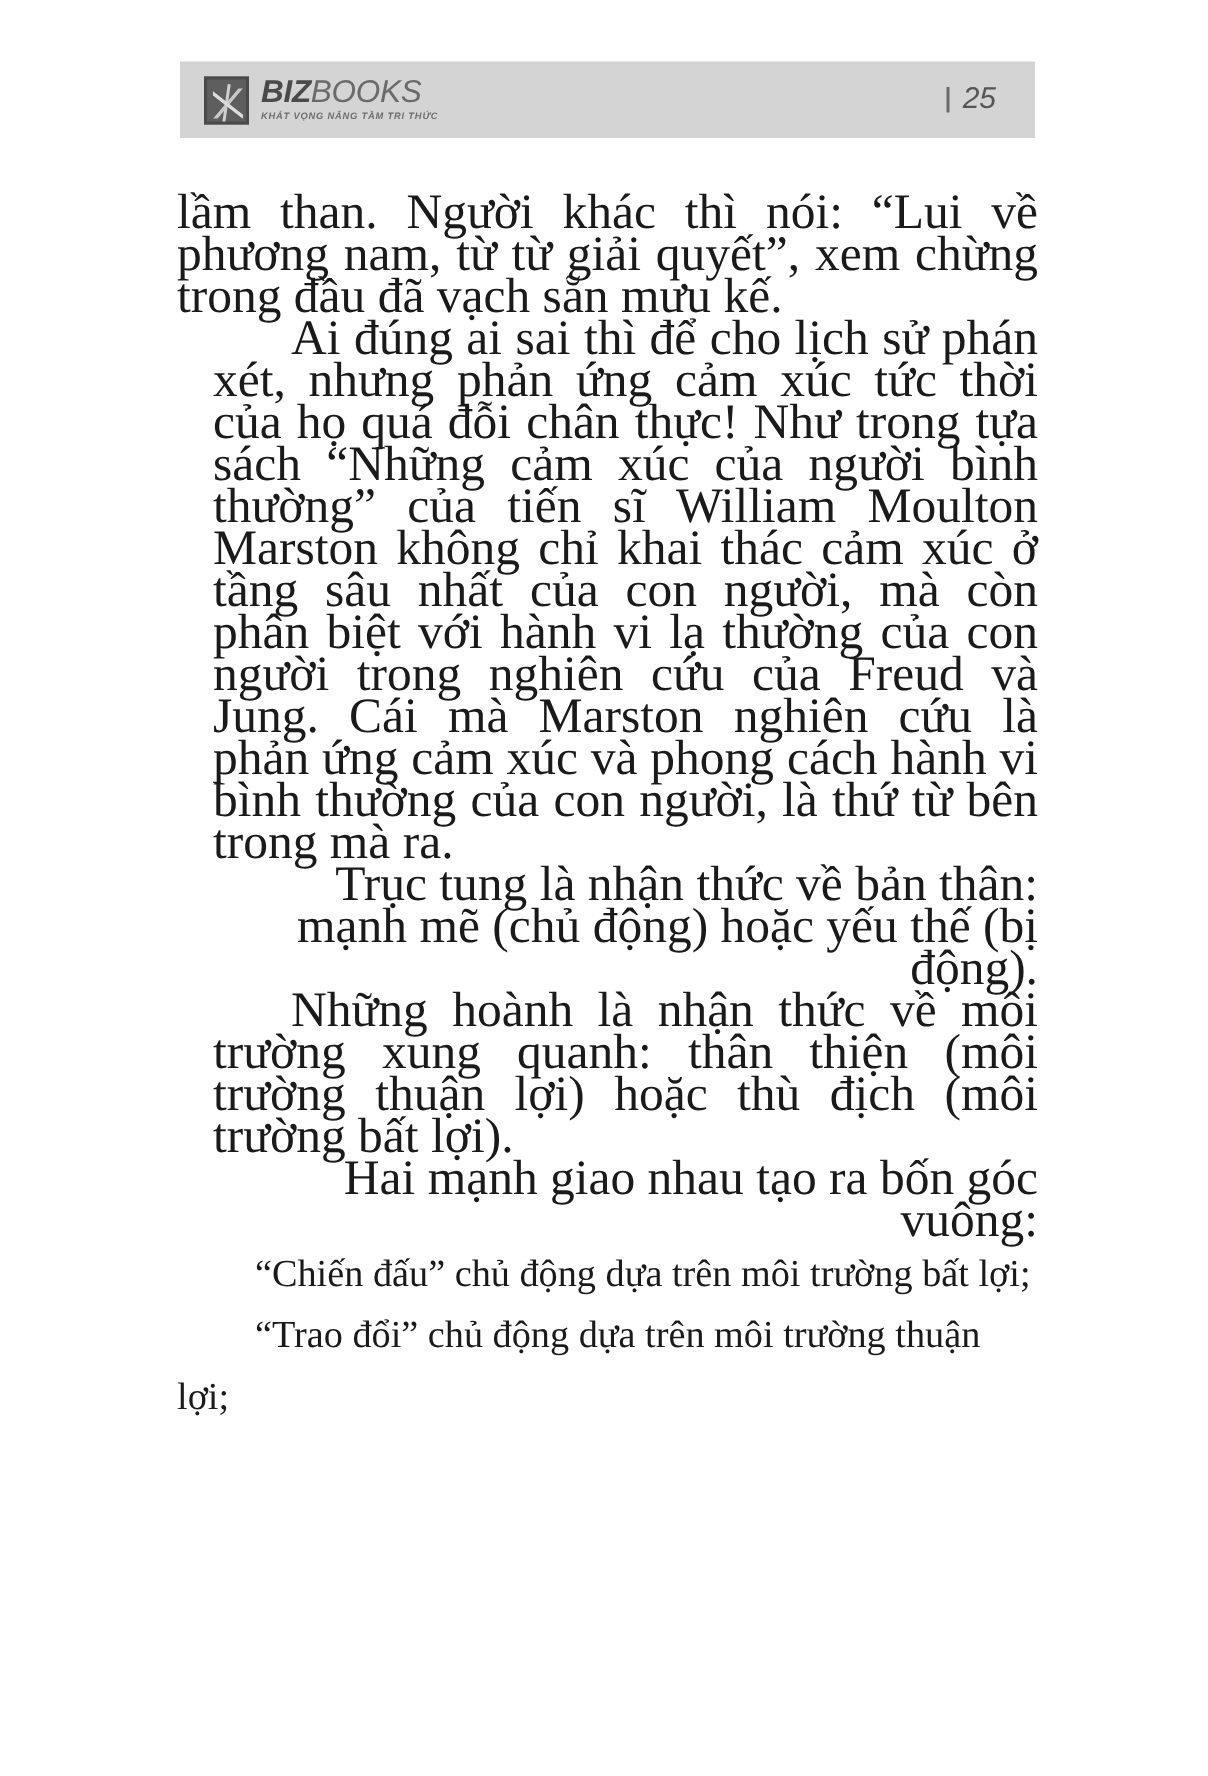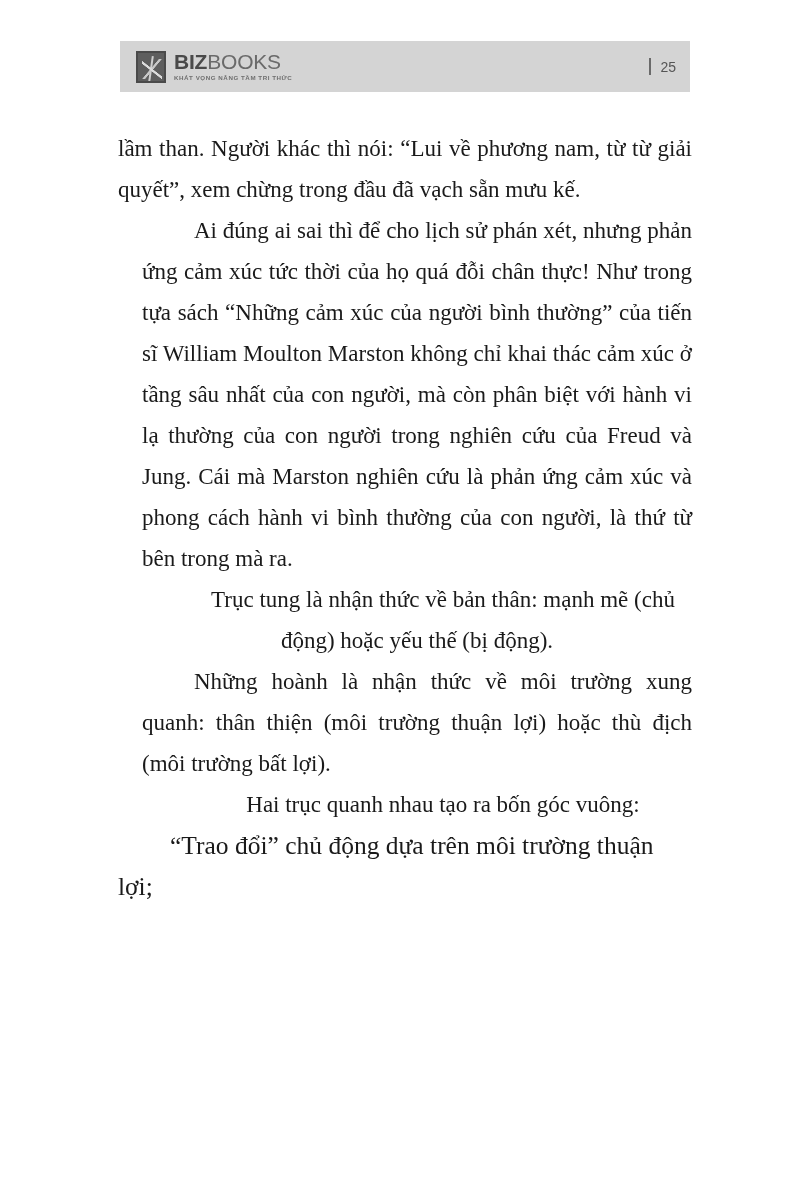--- a/index.html
+++ b/index.html
@@ -26,20 +26,21 @@
   .header-band {
     position: absolute;
     left: 120px;
     top: 41px;
     width: 570px;
     height: 51px;
     background: #d4d4d4;
     display: flex;
     align-items: center;
     justify-content: space-between;
+    font-style: italic;
   }
 
   .logo-block {
     display: flex;
     align-items: center;
     margin-left: 16px;
   }
 
   .logo-mark {
     width: 30px;
@@ -100,55 +101,55 @@
     font-weight: 700;
     letter-spacing: 0.55px;
     color: #6e6e6e;
     margin-top: 3px;
     white-space: nowrap;
   }
 
   .page-folio {
     display: flex;
     align-items: center;
-    margin-right: 14px;
+    margin-right: 26px;
     font-family: "Liberation Sans", "DejaVu Sans", sans-serif;
-    font-size: 14px;
+    font-size: 20px;
     color: #555555;
   }
   .folio-rule {
     display: inline-block;
     width: 2px;
     height: 17px;
     background: #6a6a6a;
     margin-right: 9px;
   }
 
   
   .body-col {
     position: absolute;
     left: 118px;
     top: 128px;
     width: 574px;
   }
 
   p.para {
     margin: 0;
-    font-size: 23px;
-    line-height: 41px;
+    font-size: 33px;
+    line-height: 28px;
     text-align: justify;
     text-justify: inter-word;
     hyphens: none;
   }
   p.para.indent {
     text-indent: 52px;
     margin-left: 24px;
   }
   p.para.last-left {
-    text-align: center;
+    text-align: right;
   }
   .list-line {
     margin: 0;
     font-size: 25.5px;
     line-height: 41px;
     text-align: left;
     text-indent: 52px;
   }
 </style>
 </head>
@@ -177,19 +178,20 @@
 
     <p class="para">lầm than. Người khác thì nói: “Lui về phương nam, từ từ giải quyết”, xem chừng trong đầu đã vạch sẵn mưu kế.</p>
 
     <p class="para indent">Ai đúng ai sai thì để cho lịch sử phán xét, nhưng phản ứng cảm xúc tức thời của họ quá đỗi chân thực! Như trong tựa sách “Những cảm xúc của người bình thường” của tiến sĩ William Moulton Marston không chỉ khai thác cảm xúc ở tầng sâu nhất của con người, mà còn phân biệt với hành vi lạ thường của con người trong nghiên cứu của Freud và Jung. Cái mà Marston nghiên cứu là phản ứng cảm xúc và phong cách hành vi bình thường của con người, là thứ từ bên trong mà ra.</p>
 
 
     <p class="para indent last-left">Trục tung là nhận thức về bản thân: mạnh mẽ (chủ động) hoặc yếu thế (bị động).</p>
 
     <p class="para indent">Những hoành là nhận thức về môi trường xung quanh: thân thiện (môi trường thuận lợi) hoặc thù địch (môi trường bất lợi).</p>
 
-    <p class="para indent last-left">Hai trục quanh nhau tạo ra bốn góc vuông:</p>
+    <p class="para indent last-left">Hai mạnh giao nhau tạo ra bốn góc vuông:</p>
 
+    <p class="list-line">“Chiến đấu” chủ động dựa trên môi trường bất lợi;</p>
     <p class="list-line">“Trao đổi” chủ động dựa trên môi trường thuận lợi;</p>
 
   </div>
 
 </div>
 
 </body></html>

